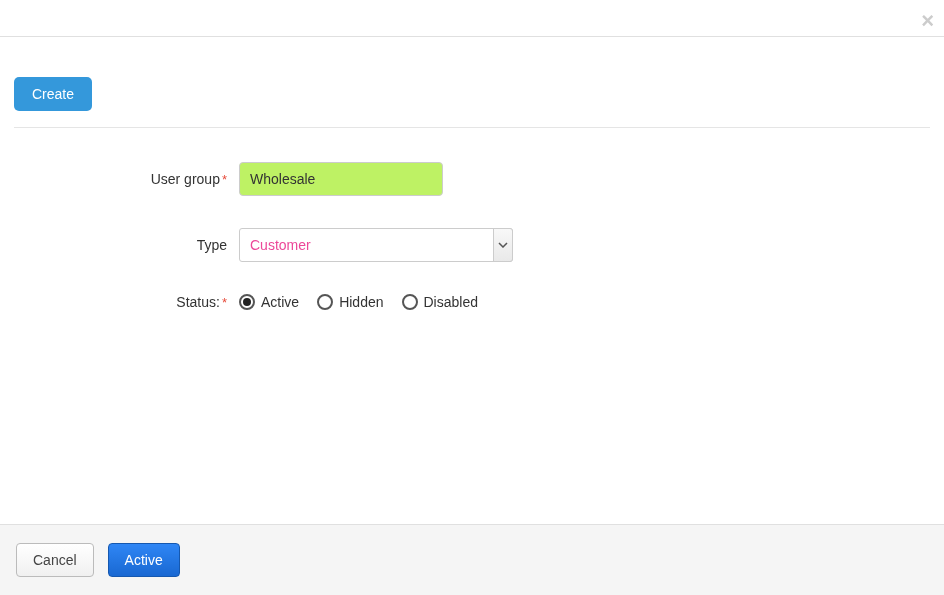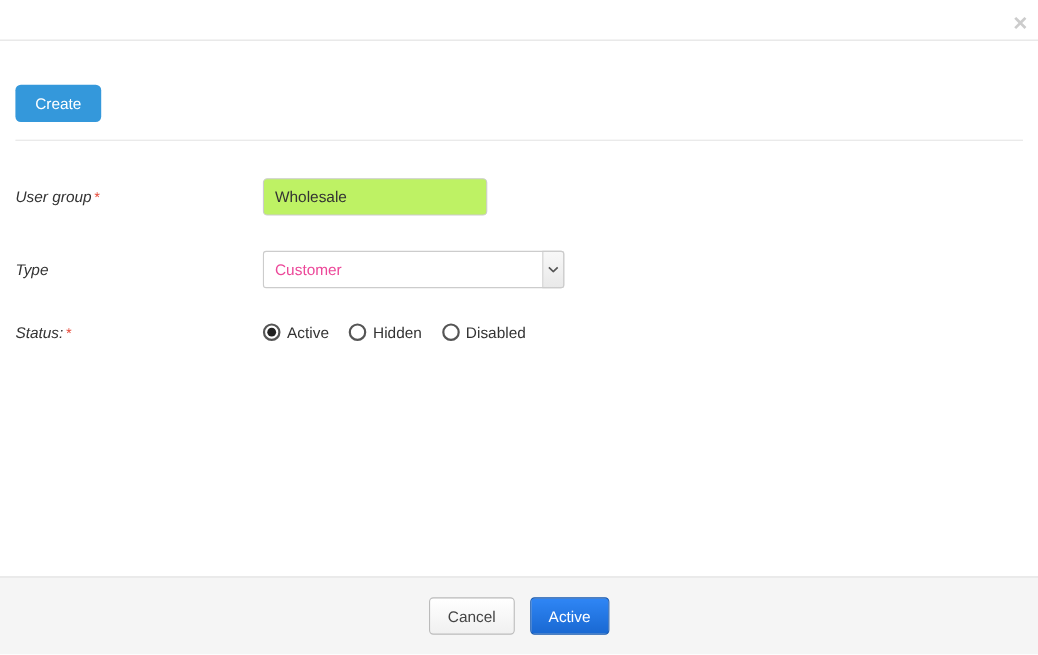--- a/index.html
+++ b/index.html
@@ -59,25 +59,24 @@
     .form-row {
       display: flex;
       align-items: center;
       margin-bottom: 32px;
     }
     .form-row.radio-row {
       align-items: center;
     }
     .form-label {
       width: 225px;
-      text-align: left;
+      text-align: right;
       font-size: 14px;
       color: #333;
       padding-right: 12px;
-      font-style: italic;
     }
     .form-label .required {
       color: #e74c3c;
       margin-left: 2px;
       font-size: 13px;
     }
     .text-input {
       width: 204px;
       padding: 8px 10px;
       border: 1px solid #ccc;
@@ -158,21 +157,21 @@
     }
     .modal-footer {
       position: absolute;
       bottom: 0;
       left: 0;
       right: 0;
       background: #f5f5f5;
       border-top: 1px solid #e0e0e0;
       padding: 18px 16px;
       display: flex;
-      justify-content: center;
+      justify-content: flex-start;
       gap: 14px;
     }
     .btn {
       padding: 8px 16px;
       border-radius: 4px;
       font-size: 14px;
       cursor: pointer;
       border: 1px solid transparent;
     }
     .btn-cancel {

